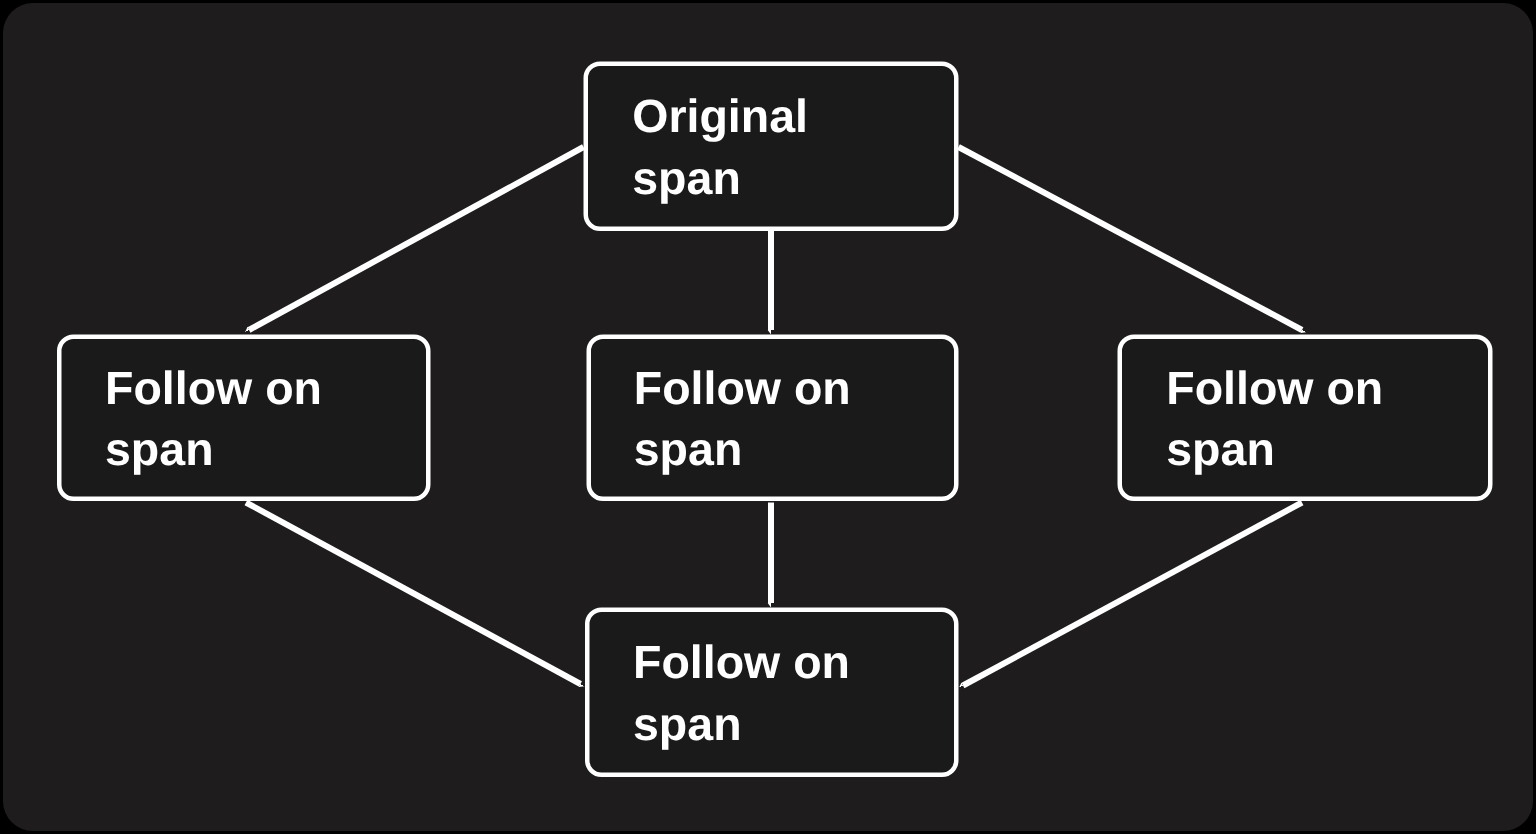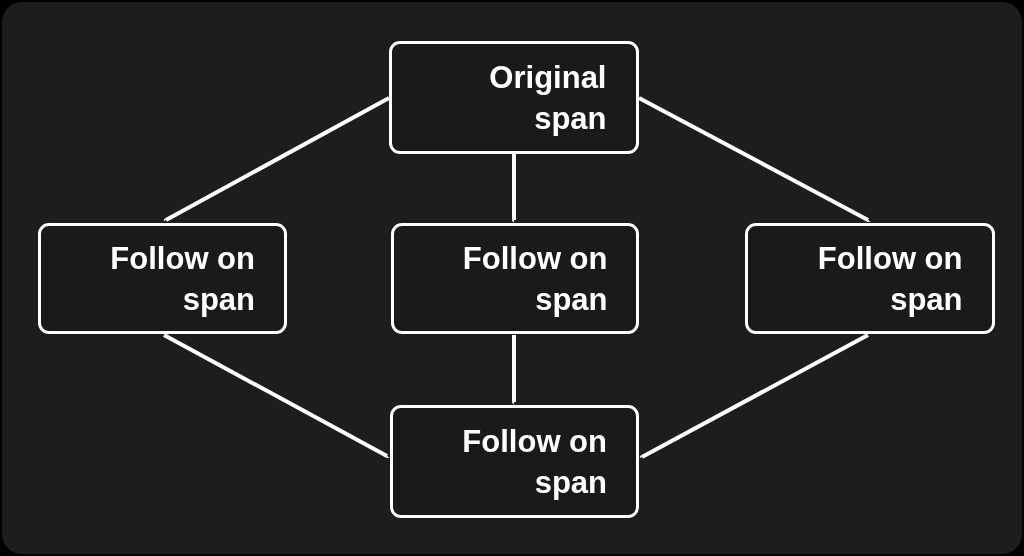--- a/index.html
+++ b/index.html
@@ -34,21 +34,21 @@
     border: 3px solid #ffffff;
     border-radius: 11px;
     background: #1b1a1a;
     display: flex;
     align-items: center;
     justify-content: center;
     color: #ffffff;
     font-weight: bold;
     font-size: 31px;
     line-height: 41px;
-    text-align: right;
+    text-align: left;
   }
   .node .label {
     max-width: 185px;
   }
   .node-original      { left: 387px; top: 39px;  width: 250px; height: 113px; }
   .node-follow-left   { left: 36px;  top: 221px; width: 249px; height: 111px; }
   .node-follow-center { left: 389px; top: 221px; width: 248px; height: 111px; }
   .node-follow-right  { left: 743px; top: 221px; width: 250px; height: 111px; }
   .node-follow-bottom { left: 388px; top: 403px; width: 249px; height: 113px; }
 </style>

